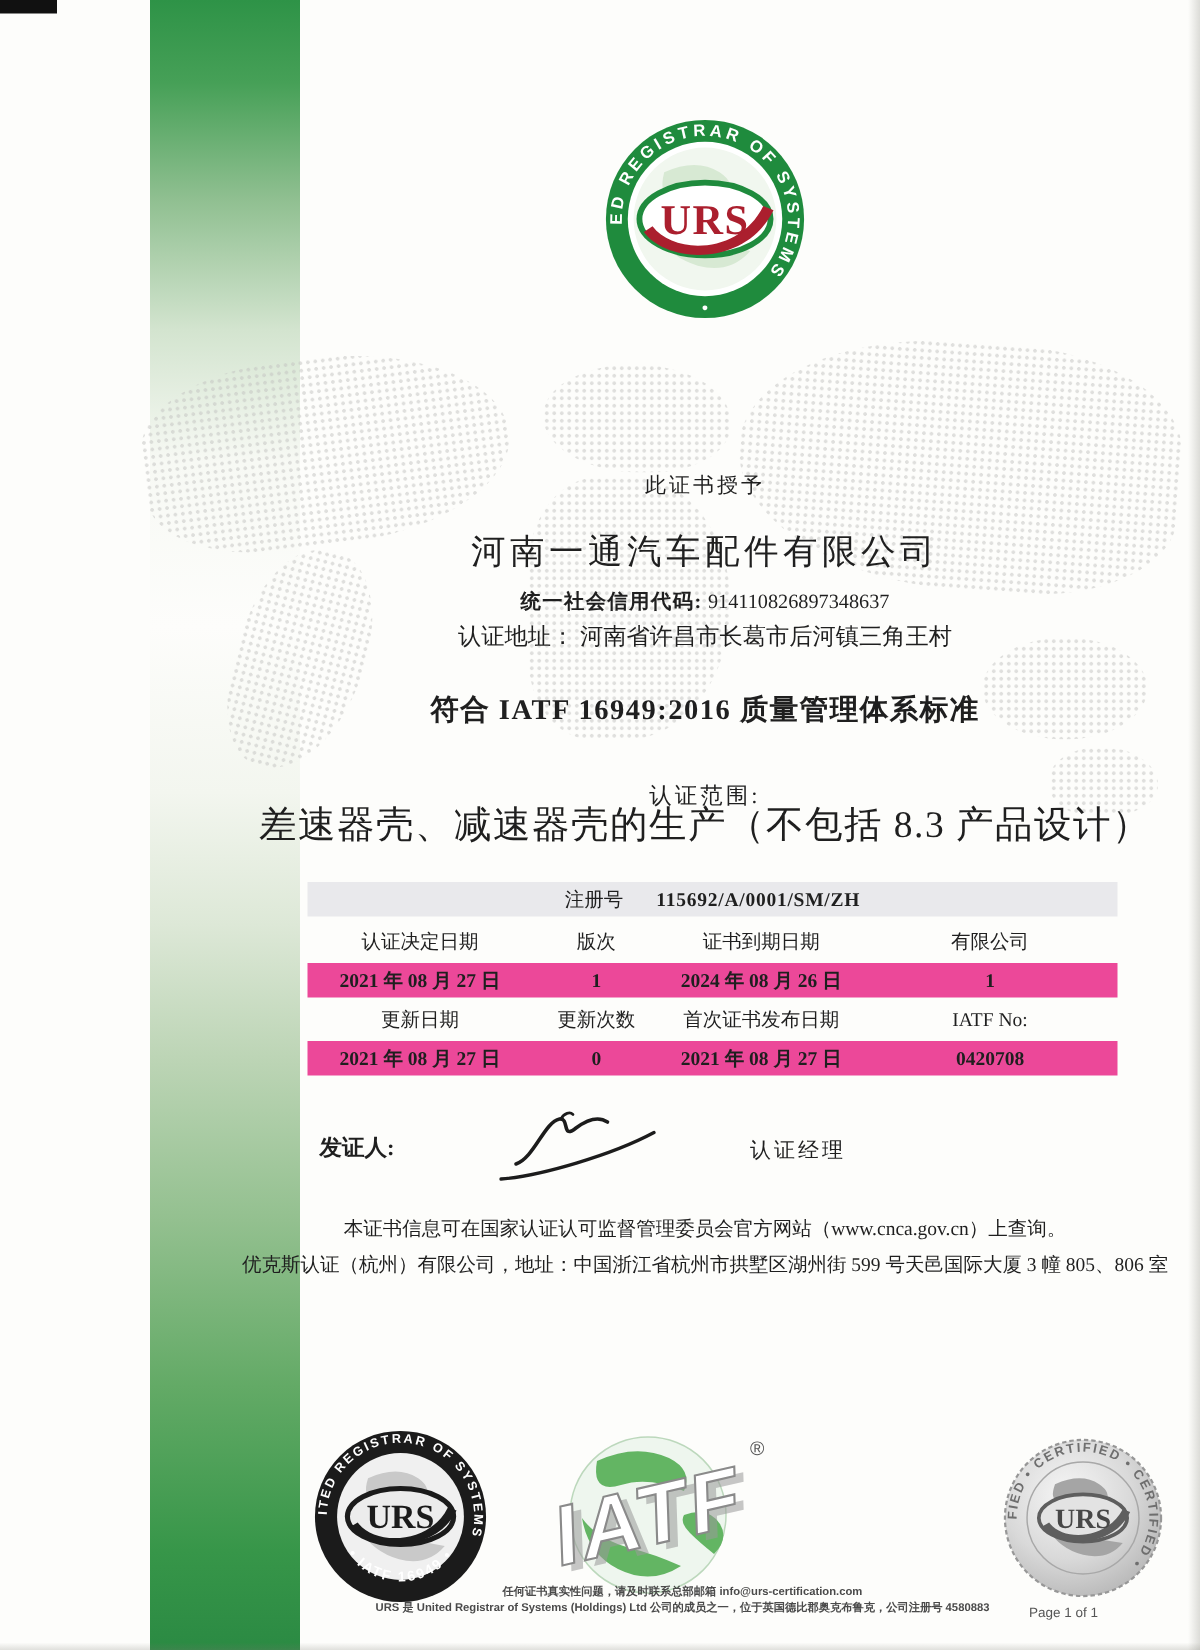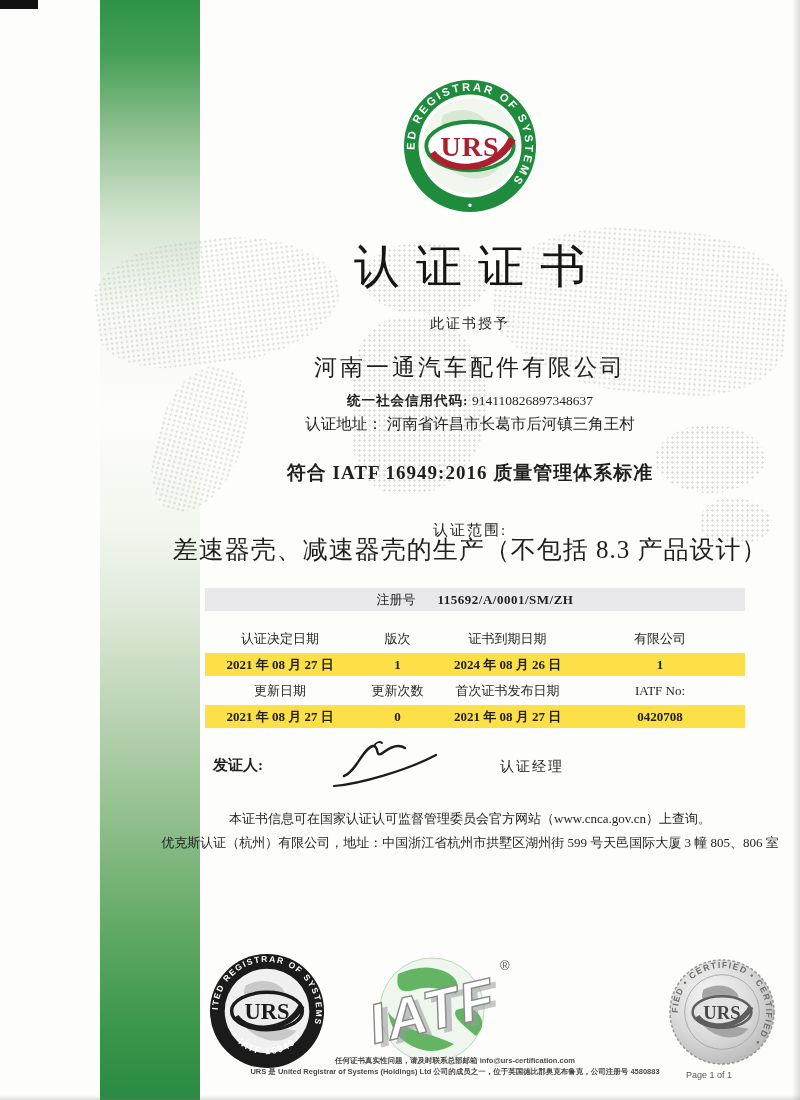--- a/index.html
+++ b/index.html
@@ -46,25 +46,25 @@
   .credit-line { top:392px; font-size:13.5px; }
   .credit-line b { letter-spacing:1px; }
   .addr-line { top:414px; font-size:15.5px; }
   .standard-line { top:460px; font-size:19px; font-weight:bold; letter-spacing:1px; }
   .scope-label { top:492px; font-size:15px; letter-spacing:2px;margin-top:29px; }
   .scope-text { top:533px; font-size:25px; letter-spacing:1px; }
   
   .cert-table { position:absolute; left:205px; top:588px; width:540px; font-size:13px; }
   .t-row { display:grid; grid-template-columns:150px 85px 135px 170px; align-items:center;
     height:23px; margin-bottom:3px; }
-  .t-row.shaded { background:#fde047; }
+  .t-row.shaded { background:#ec4899; }
   .t-cell { text-align:center; }
   .t-cell.val { font-weight:bold; }
   .reg-row { display:flex; justify-content:center; gap:22px; align-items:center;
-    height:23px; margin-bottom:16px; background:#e9e9ec; }
+    height:23px; margin-bottom:5px; background:#e9e9ec; }
   .reg-row .val { font-weight:bold; letter-spacing:.5px; }
   
   .sig-block { position:absolute; left:205px; top:738px; width:440px; height:60px; }
   .sig-label { position:absolute; left:8px; top:18px; font-size:15px; font-weight:bold; }
   .sig-svg { position:absolute; left:125px; top:0; }
   .sig-role { position:absolute; left:295px; top:20px; font-size:14px; letter-spacing:2px; }
   
   .info1 { top:810px; font-size:13px; }
   .info2 { top:834px; font-size:13px; }
   
@@ -116,21 +116,20 @@
         <text x="70" y="80" text-anchor="middle" font-size="29" font-weight="bold" font-family="Liberation Serif, serif" letter-spacing="1" fill="#ab1f2e">URS</text>
         <text font-size="11.5" font-weight="bold" fill="#ffffff" letter-spacing="2.6" font-family="Liberation Sans, sans-serif">
           <textPath href="#topring" startOffset="25%" text-anchor="middle">UNITED REGISTRAR OF SYSTEMS</textPath>
         </text>
         <text font-size="12" font-weight="bold" fill="#ffffff">
           <textPath href="#topring" startOffset="75%" text-anchor="middle">•</textPath>
         </text>
       </svg>
     </div>
 
-    <div class="center-col cert-title">认证证书</div>
     <div class="center-col awarded-to">此证书授予</div>
     <div class="center-col company-name">河南一通汽车配件有限公司</div>
 
     <div class="center-col credit-line">
       <b>统一社会信用代码:</b>
       <span>914110826897348637</span>
     </div>
 
     <div class="center-col addr-line">
       <span>认证地址：</span>

